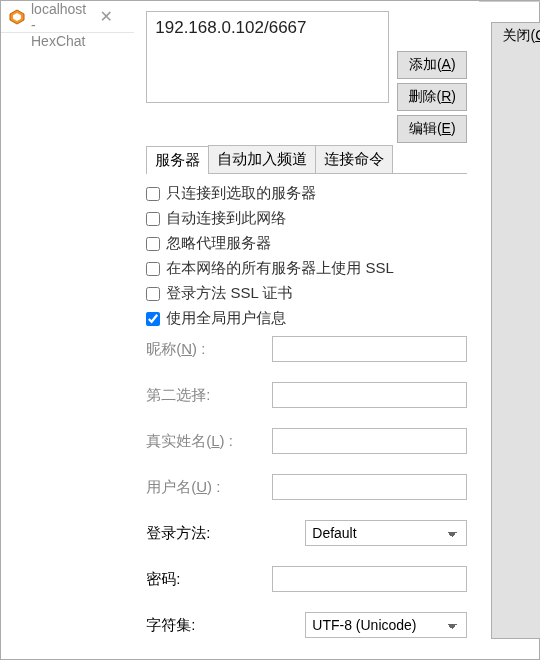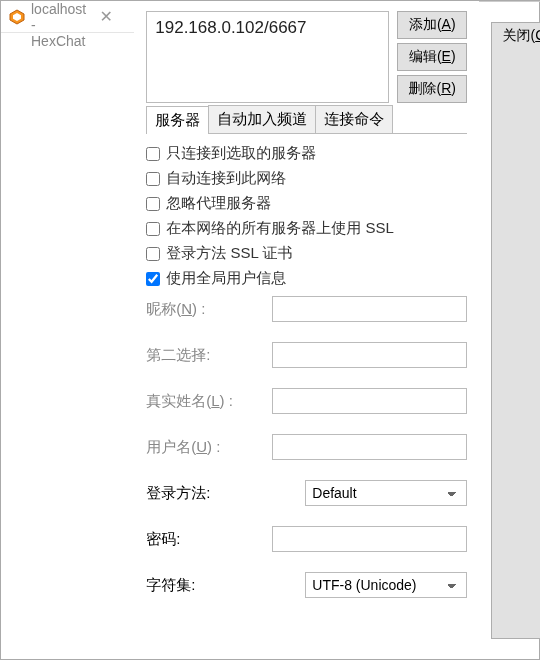--- a/index.html
+++ b/index.html
@@ -6,21 +6,21 @@
 body { font-family: "Microsoft YaHei", "Segoe UI", sans-serif; font-size: 14px; background: #f0f0f0; }
 .window { width: 540px; height: 660px; background: #fff; border: 1px solid #aaa; display: flex; flex-direction: row; }
 .titlebar { height: 32px; display: flex; align-items: center; padding: 0 8px; border-bottom: 1px solid #e5e5e5; }
 .titlebar .icon { width: 16px; height: 16px; margin-right: 6px; }
 .titlebar .title { flex: 1; color: #888; font-size: 14px; }
 .close-x { width: 40px; text-align: center; color: #999; font-size: 16px; cursor: default; }
 .content { flex: 1; padding: 10px 12px 6px 12px; display: flex; flex-direction: column; }
 .top-row { display: flex; gap: 8px; }
 .server-list { flex: 1; border: 1px solid #bbb; height: 92px; background: #fff; }
 .server-entry { padding: 6px 8px; font-size: 17px; color: #222; }
-.side-btns { width: 70px; display: flex; flex-direction: column; gap: 4px; }
+.side-btns { width: 70px; display: flex; flex-direction: column; gap: 4px; margin-top: 40px; }
 .btn { border: 1px solid #adadad; background: #e1e1e1; font-size: 14px; padding: 4px 2px; text-align: center; cursor: default; }
 .tabs { display: flex; border-bottom: 1px solid #bbb; margin-top: 2px; }
 .tab { border: 1px solid #bbb; border-bottom: none; background: #fff; padding: 4px 8px; font-size: 15px; margin-right: -1px; position: relative; }
 .tab.active { background: #fff; top: 1px; }
 .tab.inactive { background: #f0f0f0; }
 .checks { margin-top: 10px; display: flex; flex-direction: column; gap: 6px; }
 .check-row { display: flex; align-items: center; gap: 6px; font-size: 15px; color: #333; }
 .check-row input { width: 14px; height: 14px; }
 .form { margin-top: 8px; display: flex; flex-direction: column; gap: 20px; }
 .form-row { display: flex; align-items: center; gap: 6px; }
@@ -51,22 +51,22 @@
   </div>
 
   <div class="content">
 
     <div class="top-row">
       <div class="server-list">
         <div class="server-entry">192.168.0.102/6667</div>
       </div>
       <div class="side-btns">
         <div class="btn"><span>添加(</span><span class="underline">A</span><span>)</span></div>
+        <div class="btn"><span>删除(</span><span class="underline">R</span><span>)</span></div>
         <div class="btn"><span>编辑(</span><span class="underline">E</span><span>)</span></div>
-        <div class="btn"><span>删除(</span><span class="underline">R</span><span>)</span></div>
       </div>
     </div>
 
     <div class="tabs">
       <div class="tab active">服务器</div>
       <div class="tab inactive">自动加入频道</div>
       <div class="tab inactive">连接命令</div>
     </div>
 
     <div class="checks">

